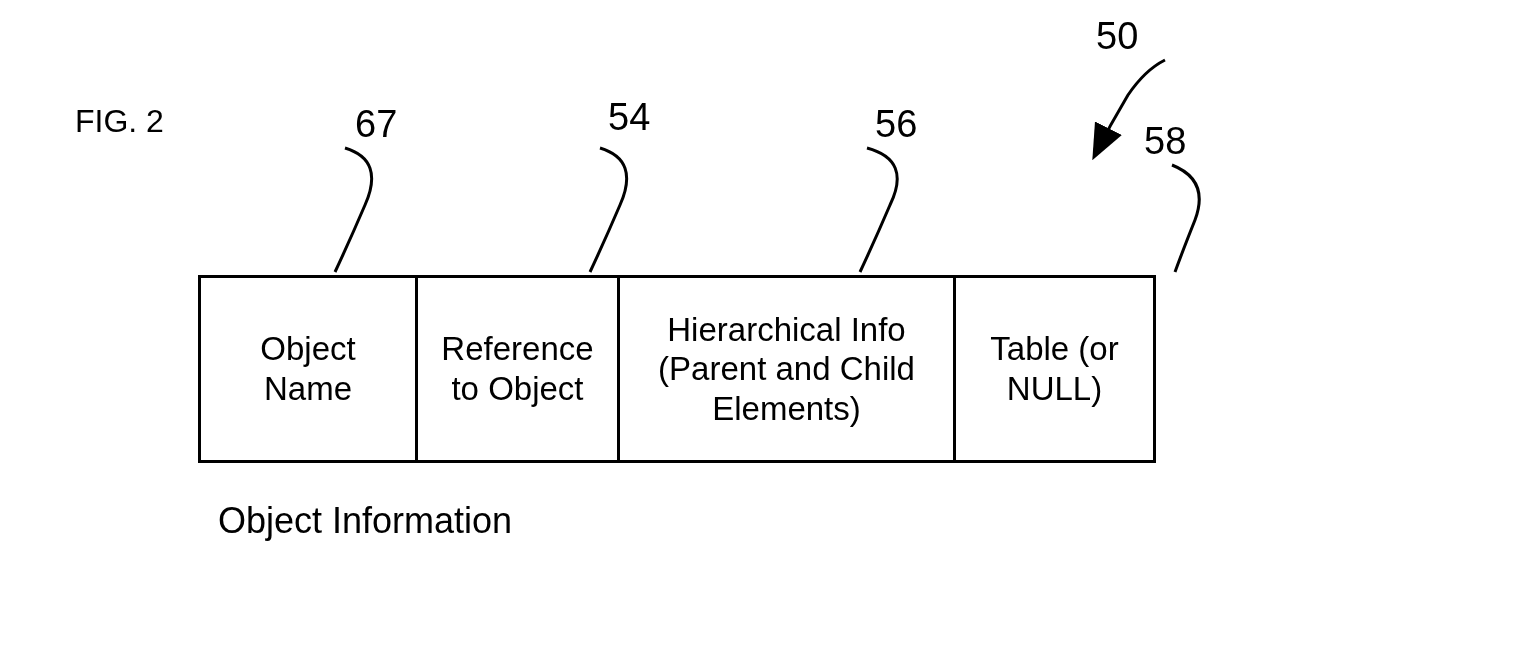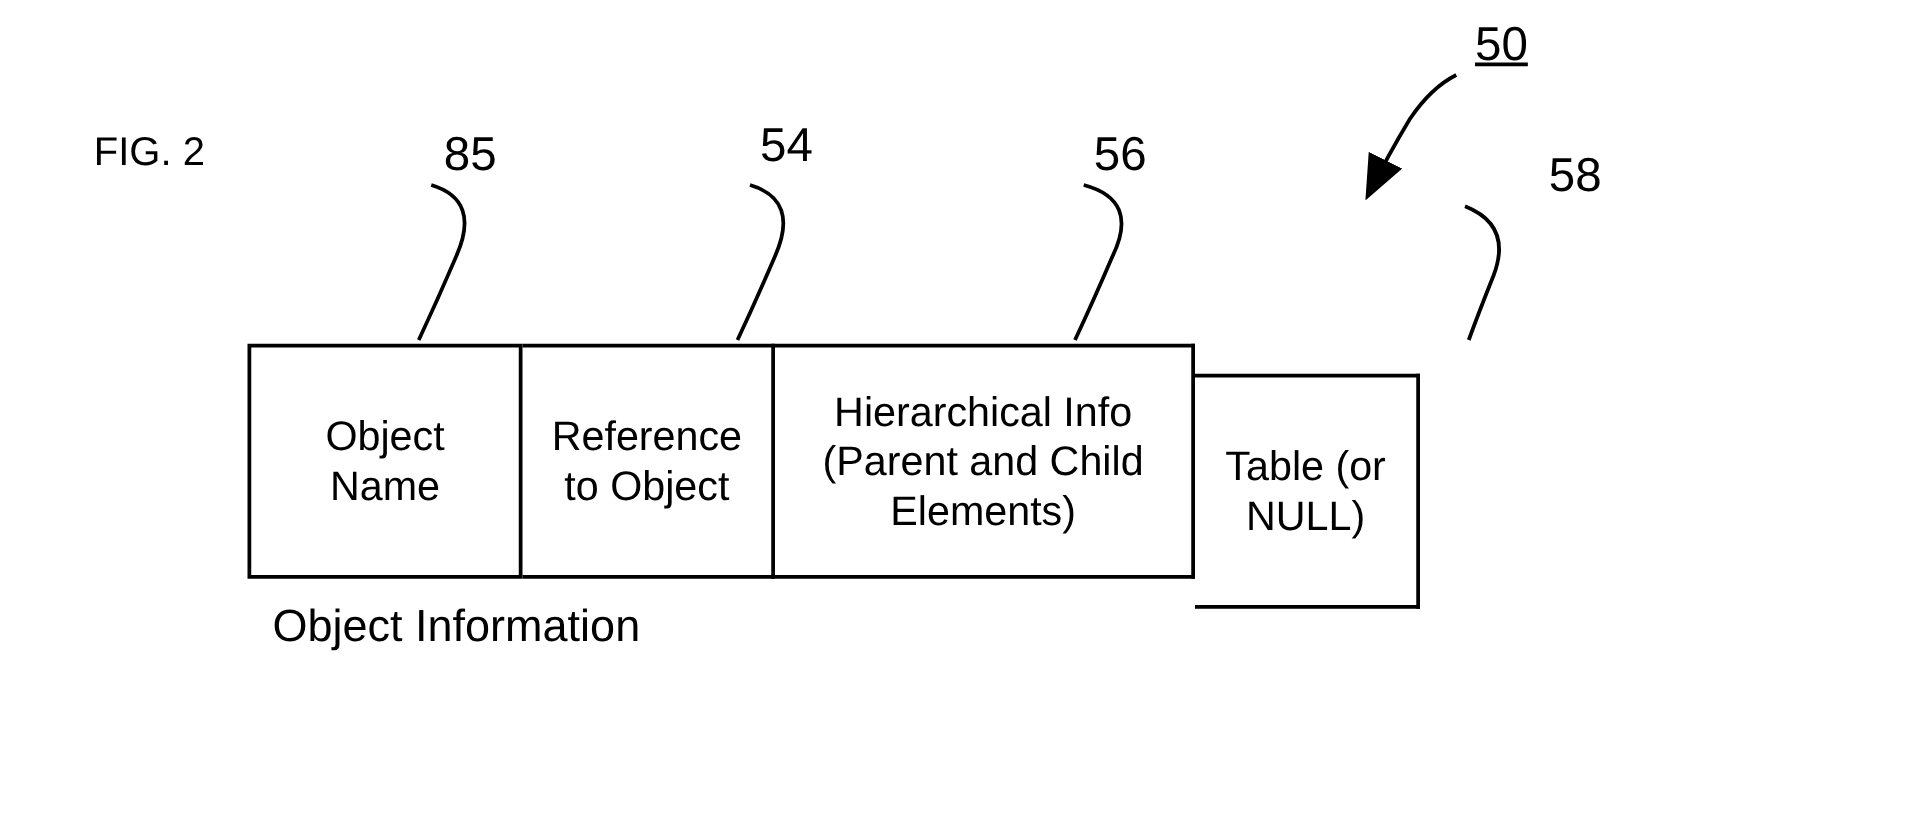--- a/index.html
+++ b/index.html
@@ -14,25 +14,25 @@
       position: absolute;
       left: 75px;
       top: 103px;
       font-size: 32px;
     }
     .lead {
       position: absolute;
       font-size: 38px;
       text-align: center;
     }
-    .lead-50 { left: 1180px; top: 15px; text-decoration: underline; }
+    .lead-50 { left: 1096px; top: 15px; }
     .lead-52 { left: 355px;  top: 103px; }
     .lead-54 { left: 608px;  top: 96px; }
     .lead-56 { left: 875px;  top: 103px; }
-    .lead-58 { left: 1239px; top: 120px; }
+    .lead-58 { left: 1144px; top: 120px; }
 
     .table-wrap {
       position: absolute;
       left: 198px;
       top: 275px;
       display: flex;
     }
     .cell {
       border: 3px solid #000;
       display: flex;
@@ -41,42 +41,42 @@
       text-align: center;
       font-size: 33px;
       line-height: 1.2;
       padding: 8px 14px;
       height: 188px;
     }
     .cell + .cell { border-left: none; }
     .cell-1 { width: 220px; }
     .cell-2 { width: 202px; }
     .cell-3 { width: 336px; }
-    .cell-4 { width: 180px; margin-top: 24px; }
+    .cell-4 { width: 200px; }
 
     .caption {
       position: absolute;
       left: 218px;
-      top: 480px;
+      top: 500px;
       font-size: 36px;
     }
 
     svg.leadlines {
       position: absolute;
       left: 0; top: 0;
       pointer-events: none;
     }
   </style>
 </head>
 <body>
 
 <div class="fig-label">FIG. 2</div>
 
 <div class="lead lead-50">50</div>
-<div class="lead lead-52">85</div>
+<div class="lead lead-52">67</div>
 <div class="lead lead-54">54</div>
 <div class="lead lead-56">56</div>
 <div class="lead lead-58">58</div>
 
 <svg class="leadlines" width="1532" height="656">
   <defs>
     <marker id="arrowhead" markerWidth="12" markerHeight="10" refX="10" refY="5" orient="auto">
       <polygon points="0 0, 12 5, 0 10" fill="#000"></polygon>
     </marker>
   </defs>

